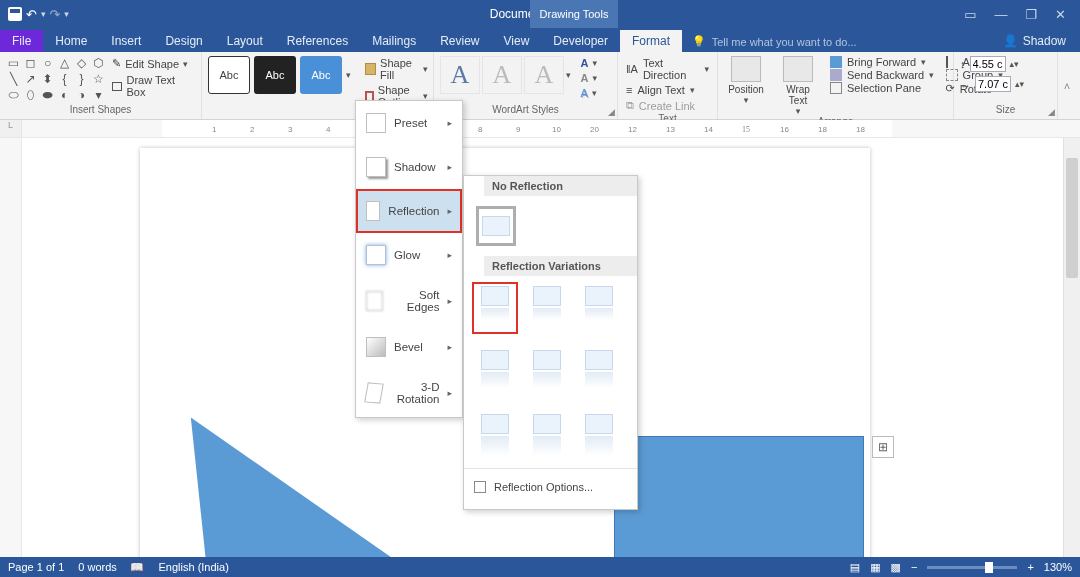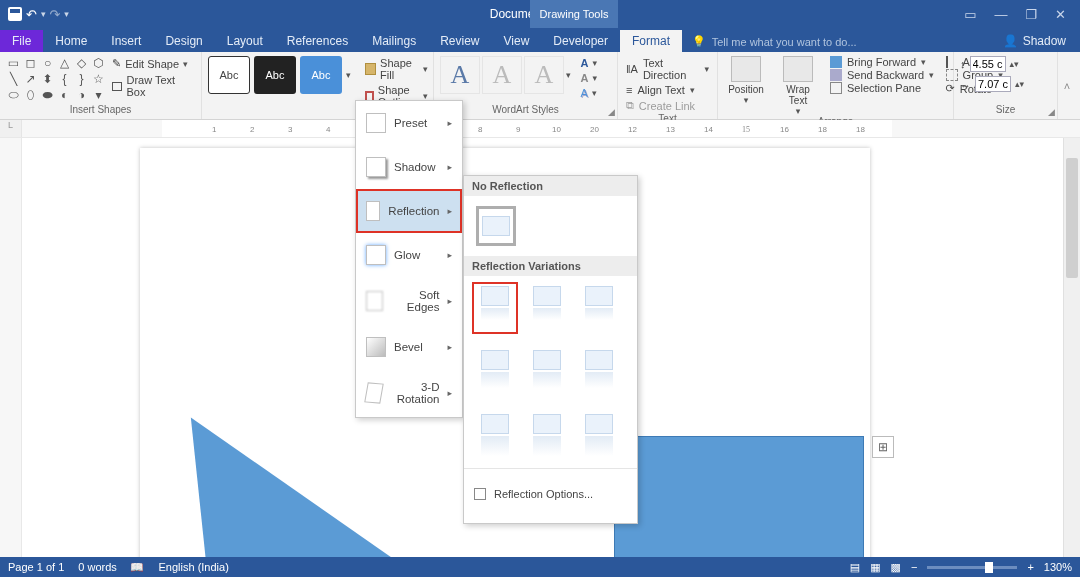--- a/index.html
+++ b/index.html
@@ -61,29 +61,29 @@
 .triangle { position: absolute; left: 218px; top: 278px; width: 0; height: 0; border-left: 0 solid transparent; border-right: 300px solid transparent; border-bottom: 260px solid #5b9bd5; transform: rotate(-6deg); transform-origin: left bottom; }
 .rect-shape { position: absolute; left: 614px; top: 298px; width: 250px; height: 175px; background: #5b9bd5; border: 1px solid #3d7ab5; }
 .anchor-badge { position: absolute; left: 872px; top: 298px; width: 22px; height: 22px; background: #fff; border: 1px solid #bbb; display: flex; align-items: center; justify-content: center; font-size: 12px; color: #666; }
 .dropdown { position: absolute; left: 355px; top: 100px; width: 108px; background: #fff; border: 1px solid #c9c9c9; box-shadow: 2px 2px 6px rgba(0,0,0,0.2); z-index: 50; text-align: right; }
 .dropdown .dd-item { display: flex; align-items: center; gap: 8px; padding: 12px 10px; font-size: 11.5px; position: relative; }
 .dropdown .dd-item .sq { width: 20px; height: 20px; border: 1px solid #bfbfbf; background: #fff; }
 .dropdown .dd-item .chev { margin-left: auto; font-size: 9px; color: #666; }
 .dropdown .dd-item.sel { background: #cde0f0; }
 .dropdown .dd-item.boxed { outline: 2px solid #de3226; outline-offset: -2px; }
 .submenu { position: absolute; left: 463px; top: 175px; width: 175px; background: #fff; border: 1px solid #c9c9c9; box-shadow: 2px 2px 6px rgba(0,0,0,0.2); z-index: 51; padding-bottom: 4px; }
-.submenu .hdr { background: #ededed; font-size: 11px; font-weight: 600; color: #555; padding: 4px 8px; }
+.submenu .hdr { background: #ededed; font-size: 11px; font-weight: 600; color: #555; padding: 4px 8px; margin-left: 20px; }
 .submenu .thumb-row { display: flex; gap: 14px; padding: 10px 12px; }
 .submenu .thumb { width: 38px; height: 44px; display: flex; flex-direction: column; align-items: center; }
 .submenu .thumb .box { width: 28px; height: 20px; background: #eaf2fb; border: 1px solid #c6d8ec; }
 .submenu .thumb .refl { width: 28px; height: 12px; margin-top: 2px; background: linear-gradient(to bottom, rgba(198,216,236,0.5), rgba(255,255,255,0)); }
 .submenu .thumb.no-refl { width: 40px; height: 40px; border: 3px solid #aeaeae; display: flex; align-items: center; justify-content: center; }
 .submenu .thumb.no-refl .box { border: 1px solid #c6d8ec; }
 .submenu .thumb.selected { outline: 2px solid #de3226; outline-offset: 2px; }
-.submenu .opt { padding: 19px 10px; border-top: 1px solid #e5e5e5; font-size: 11px; display: flex; align-items: center; gap: 8px; }
+.submenu .opt { padding: 12px 10px; border-top: 1px solid #e5e5e5; font-size: 11px; display: flex; align-items: center; gap: 8px; }
 .statusbar { position: absolute; bottom: 0; left: 0; right: 0; height: 20px; background: #2b579a; color: #fff; font-size: 11px; display: flex; align-items: center; padding: 0 8px; gap: 14px; }
 .statusbar .right { margin-left: auto; display: flex; align-items: center; gap: 10px; }
 .statusbar .slider { width: 90px; height: 3px; background: #6c8dbf; position: relative; }
 .statusbar .slider .knob { position: absolute; left: 64%; top: -4px; width: 8px; height: 11px; background: #fff; }
 .ico-sm { width: 14px; height: 12px; background: #d6b56a; border: 1px solid #b08f3e; display: inline-block; }
 .ico-g { width: 12px; height: 12px; display: inline-block; }
 .tri-arrow { font-size: 9px; color: #555; }
 </style>
 </head>
 <body>

